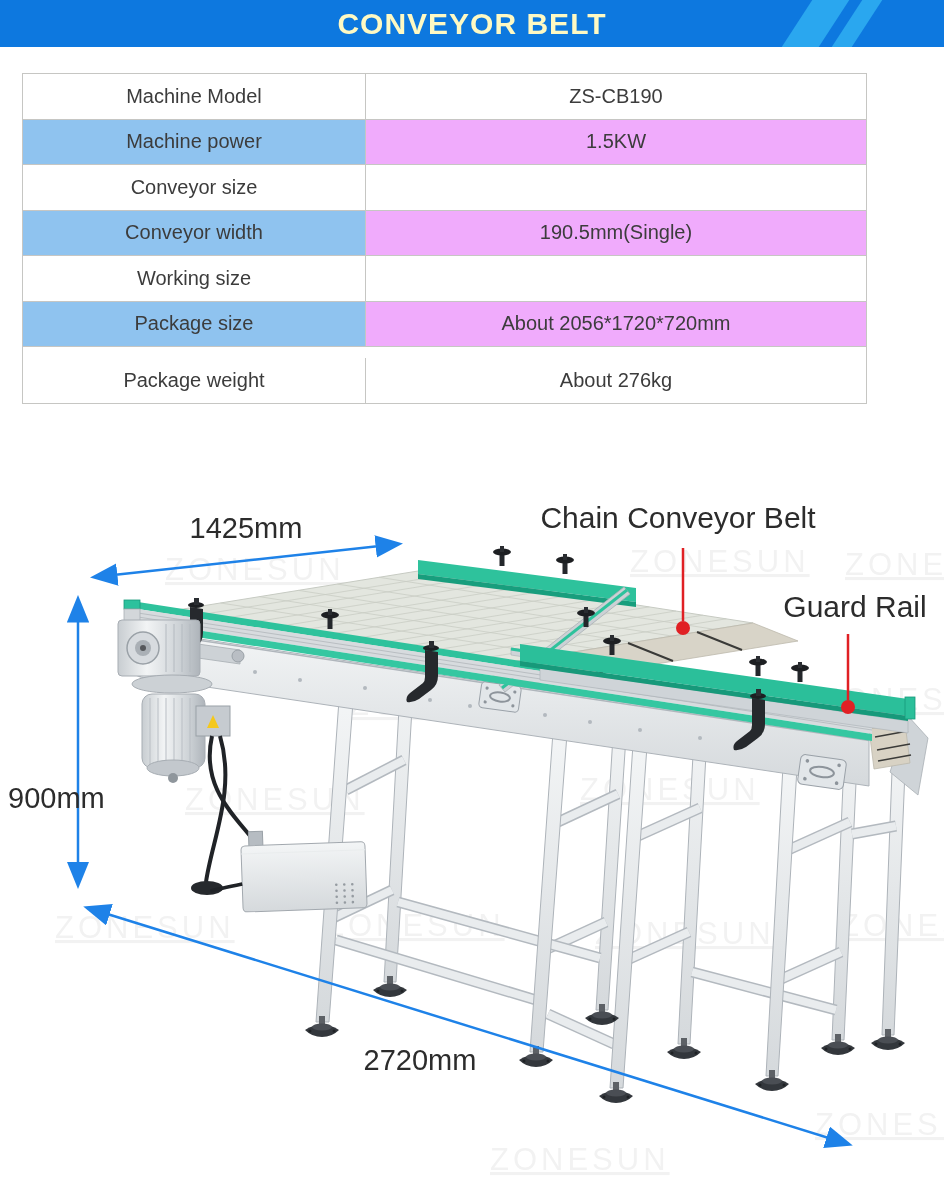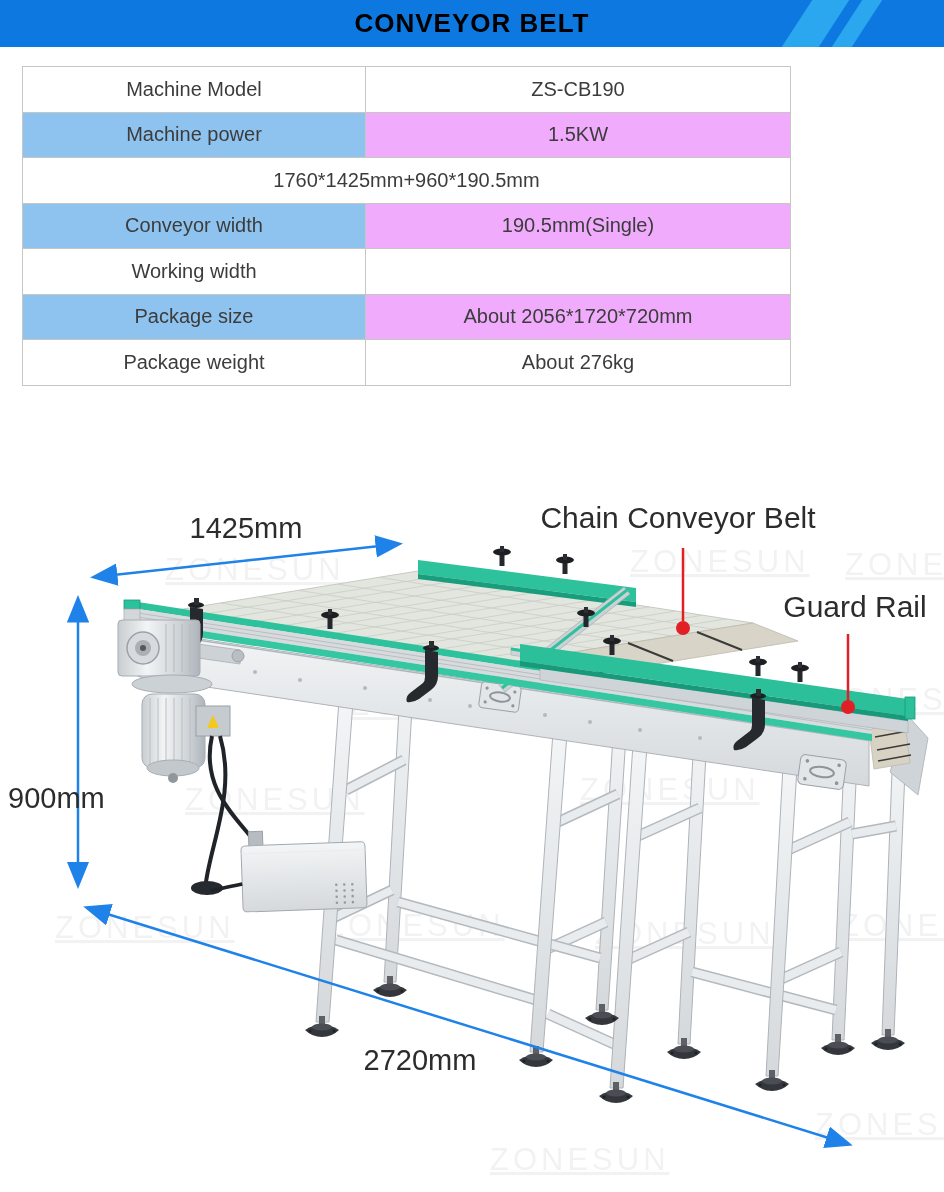--- a/index.html
+++ b/index.html
@@ -2,32 +2,32 @@
 <html><head>
 <meta charset="utf-8">
 <style>
   html,body{margin:0;padding:0;background:#fff;}
   body{width:944px;height:1192px;position:relative;overflow:hidden;
        font-family:"Liberation Sans",sans-serif;}
 
   
   .banner{position:absolute;left:0;top:0;width:944px;height:47px;
           background:#0d78df;overflow:hidden;}
-  .banner h1{margin:0;line-height:47px;text-align:center;color:#000000;
-             font-size:26px;font-weight:bold;letter-spacing:1px;}
+  .banner h1{margin:0;line-height:47px;text-align:center;color:#fef9c3;
+             font-size:30px;font-weight:bold;letter-spacing:1px;}
   .stripe{position:absolute;top:-6px;bottom:-6px;background:#2aa7ef;
           transform:skewX(-33deg);}
   .stripe.s1{left:797px;width:37px;}
   .stripe.s2{left:847px;width:20px;}
 
   
-  .spec-table{position:absolute;left:22px;top:66px;width:769px;
+  .spec-table{position:absolute;left:22px;top:73px;width:845px;
               border:1px solid #c6c6c3;box-sizing:border-box;}
   .spec-row{display:flex;height:44.5px;border-bottom:1px solid #c6c6c3;}
-  .spec-row:last-child{border-bottom:none;}
+  .spec-row:last-child{border-bottom:none;margin-top:11px;}
   .cell{display:flex;align-items:center;justify-content:center;
         font-size:20px;color:#3c3c3c;white-space:nowrap;}
   .cell.label{width:342px;border-right:1px solid #c6c6c3;}
   .cell.value{flex:1;}
   .spec-row.alt .label{background:#8fc3ef;}
   .spec-row.alt .value{background:#f0abfc;}
 
   
   .diagram{position:absolute;left:0;top:430px;width:944px;height:762px;}
   .wm{font-size:31px;letter-spacing:4px;fill:#1a1a1a;fill-opacity:0.055;
@@ -51,28 +51,28 @@
 <div class="spec-table">
   <div class="spec-row">
     <div class="cell label">Machine Model</div>
     <div class="cell value">ZS-CB190</div>
   </div>
   <div class="spec-row alt">
     <div class="cell label">Machine power</div>
     <div class="cell value">1.5KW</div>
   </div>
   <div class="spec-row">
-    <div class="cell value">1760*1425mm+960*190.5mm</div>
+    <div class="cell label">Conveyor size</div>
   </div>
   <div class="spec-row alt">
     <div class="cell label">Conveyor width</div>
     <div class="cell value">190.5mm(Single)</div>
   </div>
   <div class="spec-row">
-    <div class="cell label">Working width</div>
+    <div class="cell label">Working size</div>
   </div>
   <div class="spec-row alt">
     <div class="cell label">Package size</div>
     <div class="cell value">About 2056*1720*720mm</div>
   </div>
   <div class="spec-row">
     <div class="cell label">Package weight</div>
     <div class="cell value">About 276kg</div>
   </div>
 </div>

